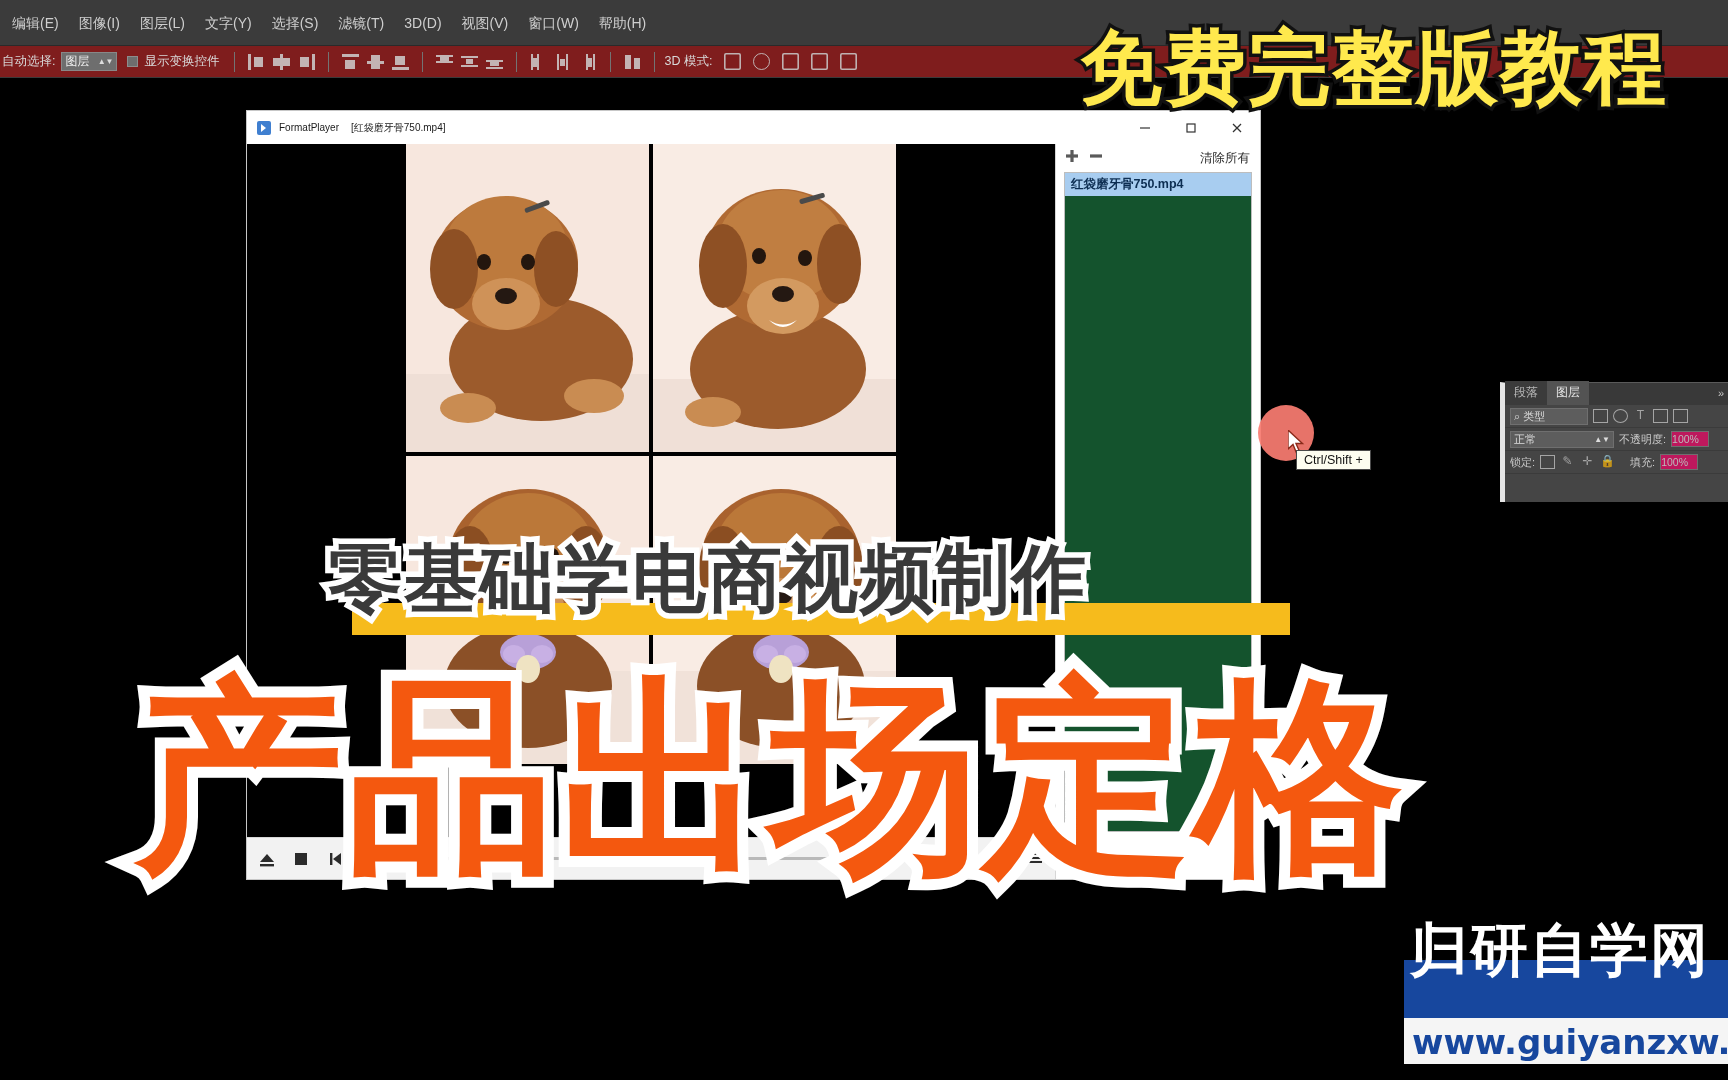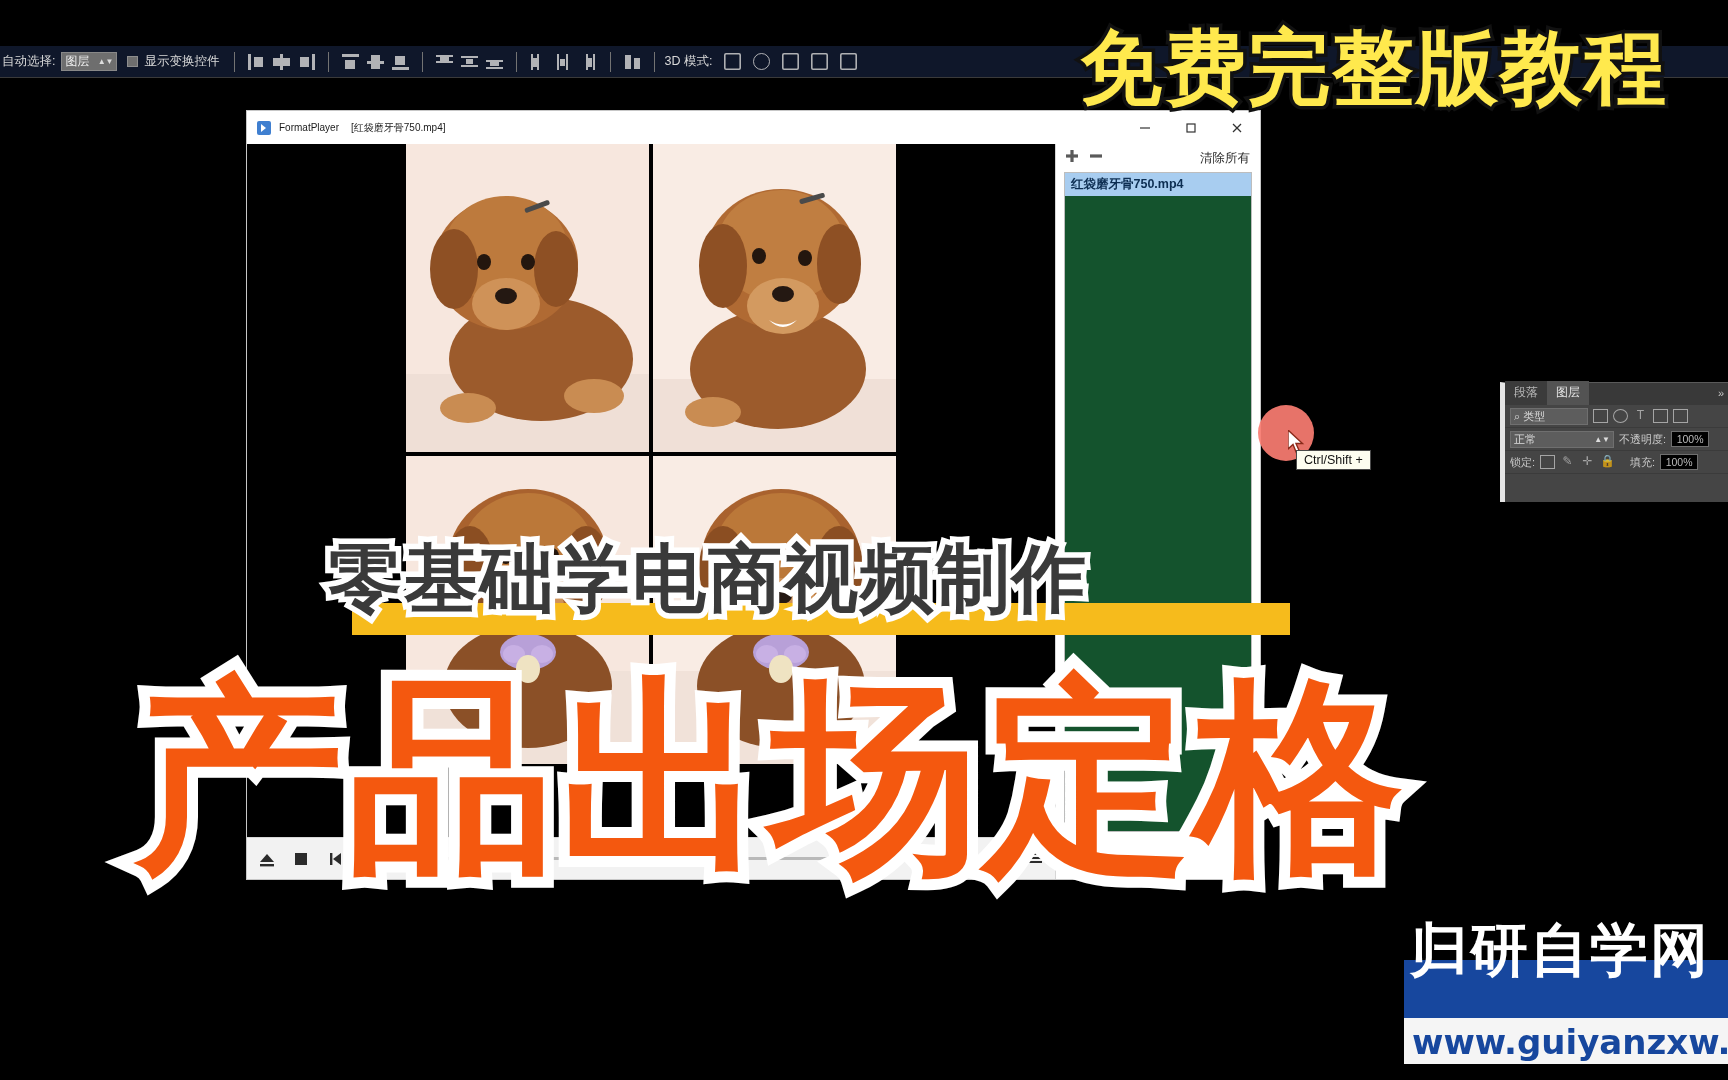--- a/index.html
+++ b/index.html
@@ -17,21 +17,21 @@
     background: #3b3b3b;
     border-bottom: 1px solid #2a2a2a;
     display: flex; align-items: center; padding-left: 2px;
   }
   .ps-menu-item {
     color: #cfcfcf; font-size: 14px; padding: 0 10px; line-height: 46px;
     white-space: nowrap;
   }
   .ps-optionsbar {
     position: absolute; left: 0; top: 46px; width: 1728px; height: 32px;
-    background: #0f172a; border-bottom: 1px solid #3a3a3a;
+    background: #7f1d1d; border-bottom: 1px solid #3a3a3a;
     display: flex; align-items: center; padding-left: 2px; gap: 0;
   }
   .opt-label { color: #d8d8d8; font-size: 12.5px; white-space: nowrap; margin-right: 6px;}
   .opt-select {
     display:inline-flex; align-items:center; justify-content:space-between;
     background: #6e6e6e; border: 1px solid #888; color: #eee; font-size: 12px;
     height: 19px; width: 56px; padding: 0 3px; margin-right: 10px;
   }
   .opt-select .arrows { font-size: 8px; line-height: 8px; color:#ddd; }
   .opt-check { width: 11px; height: 11px; background: #6e6e6e; border: 1px solid #8d8d8d; margin-right: 6px; display:inline-block;}
@@ -63,21 +63,21 @@
     height:17px; width:78px; font-size:11px; color:#d8d8d8; padding:0 3px; gap:3px;
   }
   .mini-ic { width:15px;height:14px;border:1.2px solid #bdbdbd; display:inline-block; opacity:.8;}
   .mini-ic.round{ border-radius:50%;}
   .mini-ic.t{border:0;color:#bdbdbd;font-size:12px;text-align:center;line-height:13px;}
   .blend-box{
     display:flex;align-items:center;justify-content:space-between;
     background:#5d5d5d;border:1px solid #6f6f6f;height:17px;width:104px;
     font-size:11px;color:#ddd;padding:0 3px;
   }
-  .num-box{background:#000000;border:1px solid #6f6f6f;height:16px;width:38px;font-size:10.5px;color:#bbb;text-align:center;line-height:15px;}
+  .num-box{background:#be185d;border:1px solid #6f6f6f;height:16px;width:38px;font-size:10.5px;color:#bbb;text-align:left;line-height:15px;}
   .p-lab{font-size:11px;color:#c9c9c9;white-space:nowrap;}
 
   
   .fp-win {
     position: absolute; left: 246px; top: 110px; width: 1015px; height: 770px;
     background: #fdfdfd; border:1px solid #c7c7c7;
     box-shadow: 0 2px 10px rgba(0,0,0,.45);
   }
   .fp-title {
     height: 33px; background:#ffffff; display:flex; align-items:center;
@@ -168,20 +168,32 @@
     white-space:nowrap;letter-spacing:0px;
     font-family:"DejaVu Sans","Liberation Sans",sans-serif;
   }
   .wm-urlbg{position:absolute;left:0;top:58px;width:324px;height:46px;background:#f5f5f5;}
 </style>
 </head>
 <body>
 
 <div id="root">
 
+  <div class="ps-menubar">
+    <span class="ps-menu-item">编辑(E)</span>
+    <span class="ps-menu-item">图像(I)</span>
+    <span class="ps-menu-item">图层(L)</span>
+    <span class="ps-menu-item">文字(Y)</span>
+    <span class="ps-menu-item">选择(S)</span>
+    <span class="ps-menu-item">滤镜(T)</span>
+    <span class="ps-menu-item">3D(D)</span>
+    <span class="ps-menu-item">视图(V)</span>
+    <span class="ps-menu-item">窗口(W)</span>
+    <span class="ps-menu-item">帮助(H)</span>
+  </div>
 
   <div class="ps-optionsbar">
     <span class="opt-label">自动选择:</span>
     <span class="opt-select">
       <span>图层</span>
       <span class="arrows">▲▼</span>
     </span>
     <span class="opt-check"></span>
     <span class="opt-label">显示变换控件</span>
     <span class="opt-sep"></span>

